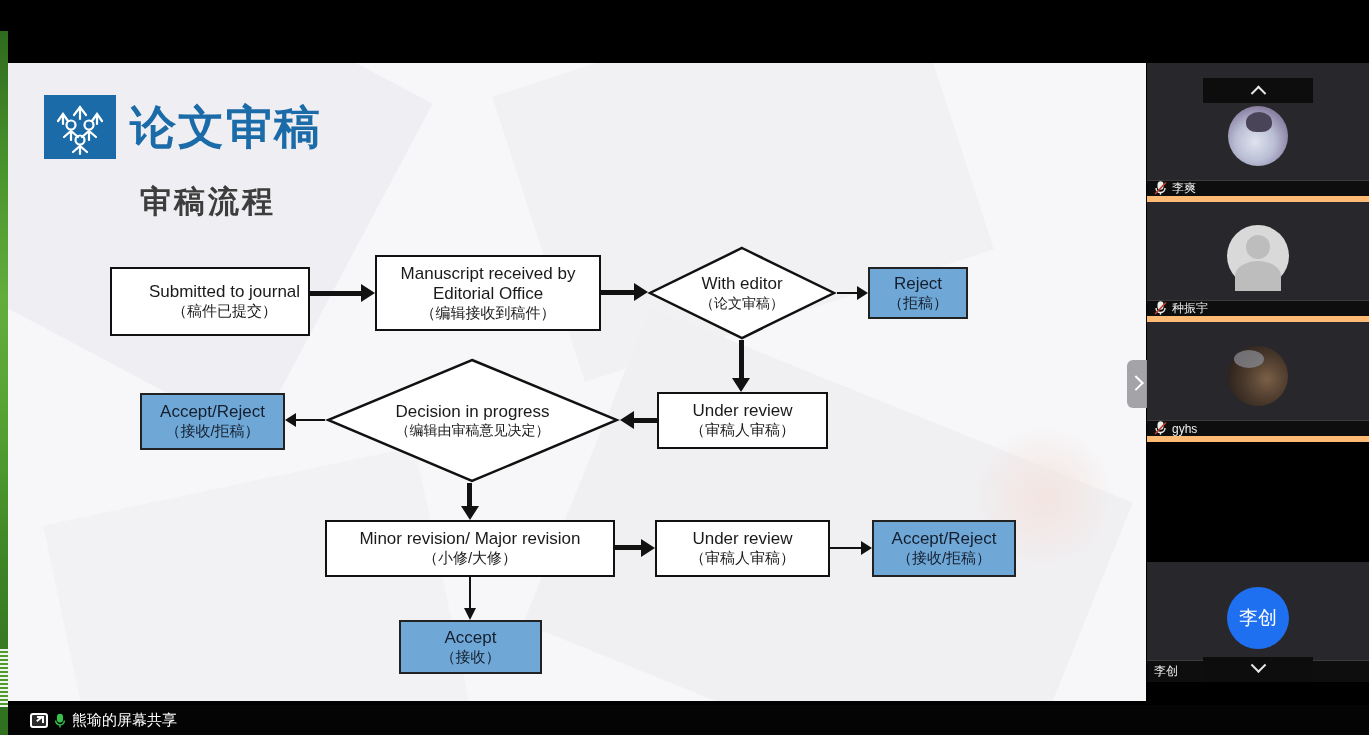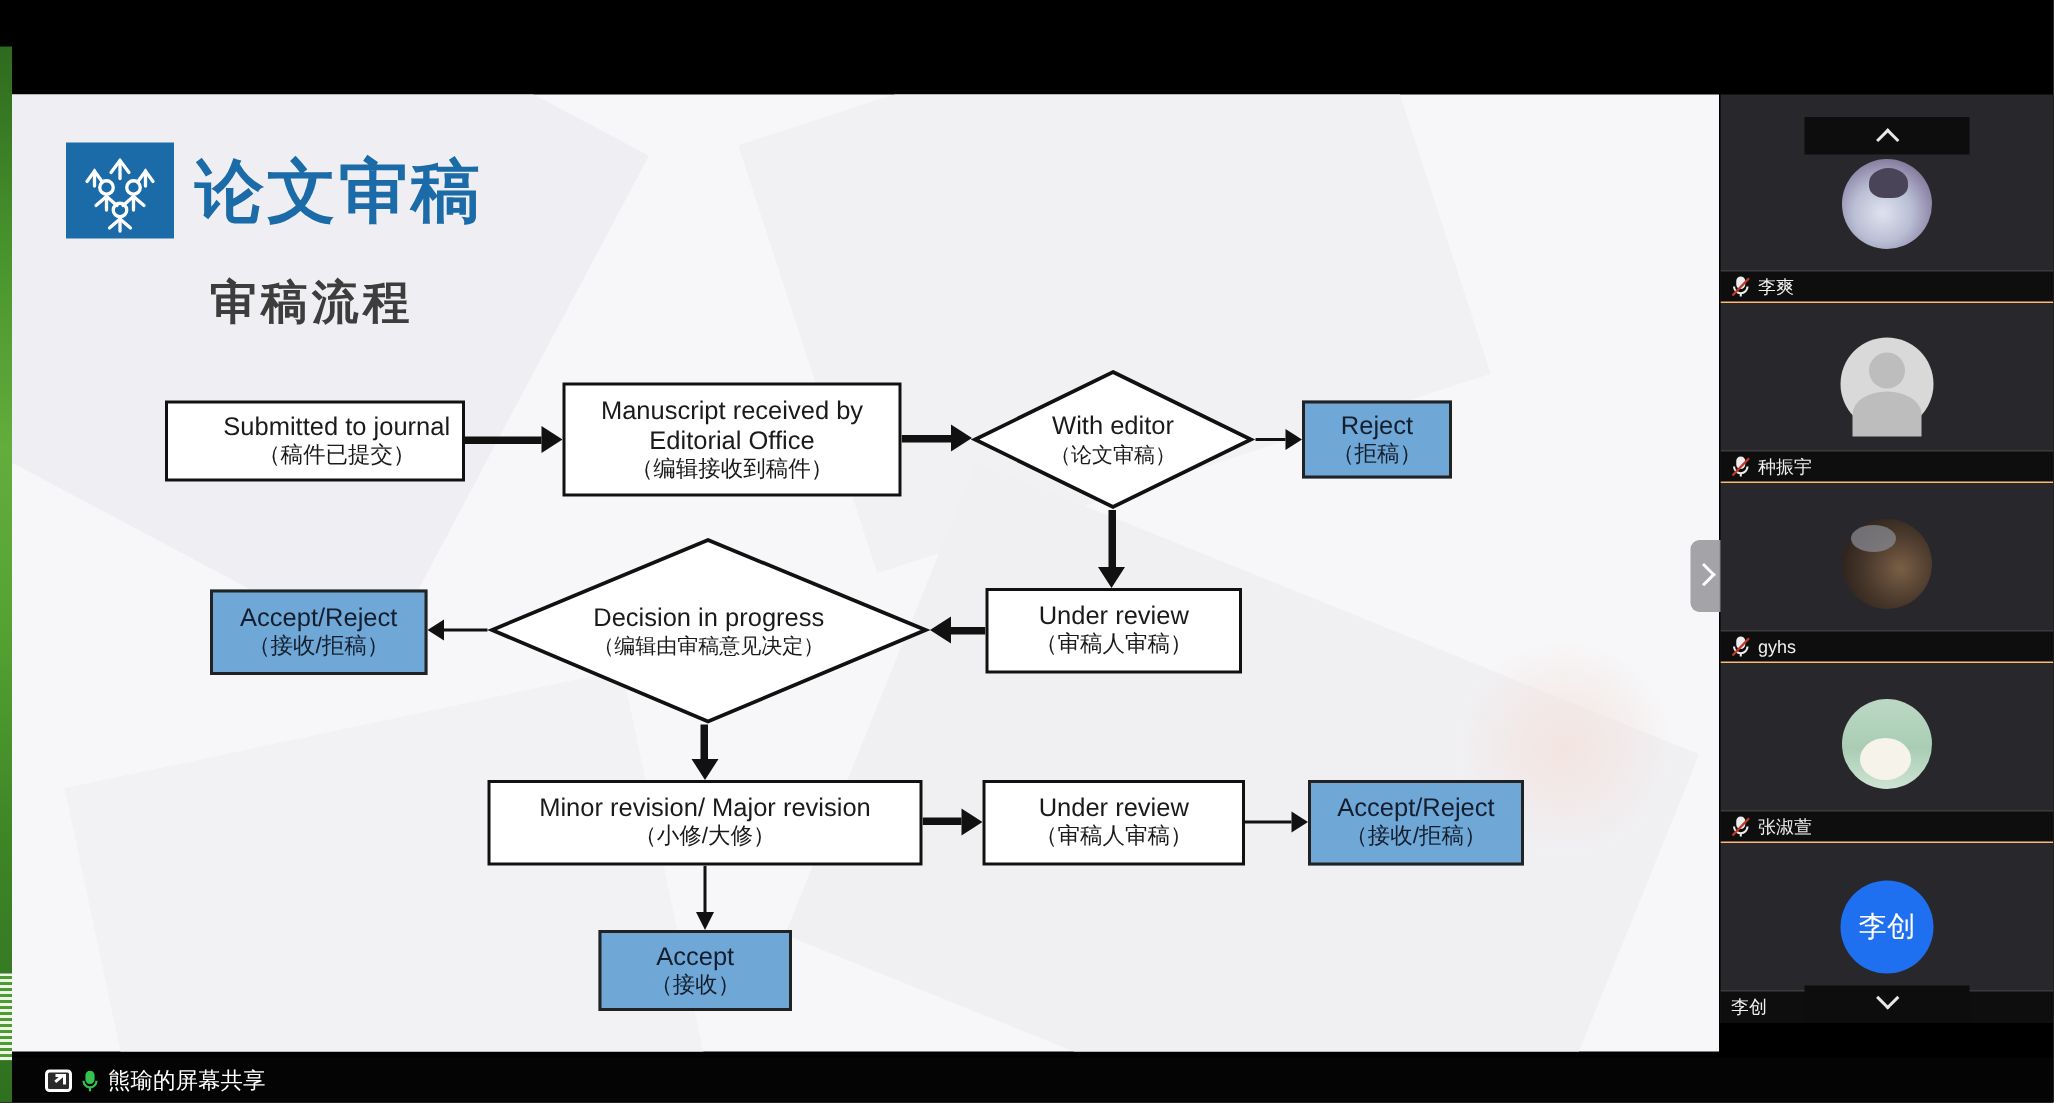--- a/index.html
+++ b/index.html
@@ -79,21 +79,21 @@
     background:radial-gradient(circle at 65% 55%,#7a5f46 0%,#4a392c 45%,#241c16 90%); }
   .avatar.ph3::after { content:""; position:absolute; left:6px; top:4px; width:30px; height:18px;
     border-radius:50%; background:#8c8f99; opacity:.7; }
   .avatar.ph4 { width:60px; height:60px;
     background:linear-gradient(180deg,#bcd8c4 0%,#a9cdb4 55%,#cfe4d4 100%); }
   .avatar.ph4::after { content:""; position:absolute; left:12px; top:26px; width:34px; height:28px;
     border-radius:50%; background:#f6f4ea; }
   .avatar.blue { width:62px; height:62px; background:#1f70f0; display:flex;
     align-items:center; justify-content:center; color:#fff; font-size:19px; }
   .namebar { position:absolute; left:0; bottom:0; width:222px; height:22px;
-    background:rgba(12,12,12,.92); border-bottom:1px solid #fdba74; border-top:1px solid #3c3c3c;
+    background:rgba(12,12,12,.92); border-bottom:6px solid #fdba74; border-top:1px solid #3c3c3c;
     display:flex; align-items:center; padding-left:7px; gap:5px; z-index:2; }
   .namebar .pname { color:#f0f0f0; font-size:12px; }
   .mic-ico { width:13px; height:15px; position:relative; flex:none; }
   .mic-ico svg { display:block; }
   .scroll-btn { position:absolute; left:50%; transform:translateX(-50%); width:110px; height:25px;
     background:#0d0d0d; z-index:3; display:flex; align-items:center; justify-content:center; }
   .chev { width:11px; height:11px; border:solid #e8e8e8; border-width:2px 2px 0 0; }
   .chev.up { transform:rotate(-45deg) translate(-2px,2px); }
   .chev.down { transform:rotate(135deg) translate(-3px,3px); }
   .chev.right { transform:rotate(45deg) translateX(-2px); border-color:#fff; }
@@ -146,21 +146,21 @@
             <path d="M45 36 v9"></path>
           <circle cx="36" cy="45" r="4.5"></circle>
             <path d="M29 57 l7 -6 7 6"></path>
             <path d="M36 51 v8"></path>
         </g>
       </svg>
     </div>
     <div class="logo-title">论文审稿</div>
     <div class="slide-subtitle">审稿流程</div>
 
-    <div class="node rect" style="left:102px; top:204px; width:200px; height:54px;padding-left:29px;">
+    <div class="node rect" style="left:102px; top:204px; width:200px; height:69px;padding-left:29px;">
       <div class="en">Submitted to journal</div>
       <div class="cn">（稿件已提交）</div>
     </div>
     <div class="node rect" style="left:367px; top:192px; width:226px; height:76px;">
       <div class="en">Manuscript received by Editorial Office</div>
       <div class="cn">（编辑接收到稿件）</div>
     </div>
     <div class="diamond" style="left:639px; top:183px; width:190px; height:94px;">
       <svg width="190" height="94" viewBox="0 0 190 94">
         <polygon points="95,2 187,47 95,92 3,47" fill="#ffffff" stroke="#111" stroke-width="2.5"></polygon>
@@ -196,21 +196,21 @@
       <div class="cn">（小修/大修）</div>
     </div>
     <div class="node rect" style="left:647px; top:457px; width:175px; height:57px;">
       <div class="en">Under review</div>
       <div class="cn">（审稿人审稿）</div>
     </div>
     <div class="node blue" style="left:864px; top:457px; width:144px; height:57px;">
       <div class="en">Accept/Reject</div>
       <div class="cn">（接收/拒稿）</div>
     </div>
-    <div class="node blue" style="left:391px; top:557px; width:129px; height:54px;">
+    <div class="node blue" style="left:391px; top:557px; width:143px; height:54px;">
       <div class="en">Accept</div>
       <div class="cn">（接收）</div>
     </div>
 
     <div class="shaft" style="left:302px; top:228px; width:51px; height:5px;"></div>
     <div class="head" style="left:353px; top:221px; border-left:14px solid #111; border-top:9px solid transparent; border-bottom:9px solid transparent;"></div>
 
     <div class="shaft" style="left:593px; top:227px; width:33px; height:5px;"></div>
     <div class="head" style="left:626px; top:220px; border-left:14px solid #111; border-top:9px solid transparent; border-bottom:9px solid transparent;"></div>
 
@@ -292,36 +292,20 @@
                 <path d="M2 7 a4.5 4.5 0 0 0 9 0"></path>
                 <path d="M6.5 11.5 v2.2"></path>
               </g>
               <path d="M1 13 L12 1.5" stroke="#c0392b" stroke-width="1.6"></path>
             </svg>
         </div>
         <div class="pname">gyhs</div>
       </div>
     </div>
 
-    <div class="tile" style="top:379px; height:120px;">
-      <div class="avatar ph4" style="top:24px;"></div>
-      <div class="namebar">
-        <div class="mic-ico">
-          <svg width="13" height="15" viewBox="0 0 13 15">
-              <g fill="none" stroke="#eee" stroke-width="1.4">
-                <rect x="4.2" y="1" width="4.6" height="7" rx="2.3" fill="#eee"></rect>
-                <path d="M2 7 a4.5 4.5 0 0 0 9 0"></path>
-                <path d="M6.5 11.5 v2.2"></path>
-              </g>
-              <path d="M1 13 L12 1.5" stroke="#c0392b" stroke-width="1.6"></path>
-            </svg>
-        </div>
-        <div class="pname">张淑萱</div>
-      </div>
-    </div>
 
     <div class="tile" style="top:499px; height:120px;">
       <div class="avatar blue" style="top:25px;">
         <span>李创</span>
       </div>
       <div class="namebar" style="border-bottom:none;">
         <div class="pname">李创</div>
       </div>
       <div class="scroll-btn" style="bottom:0; top:auto;">
         <div class="chev down"></div>

